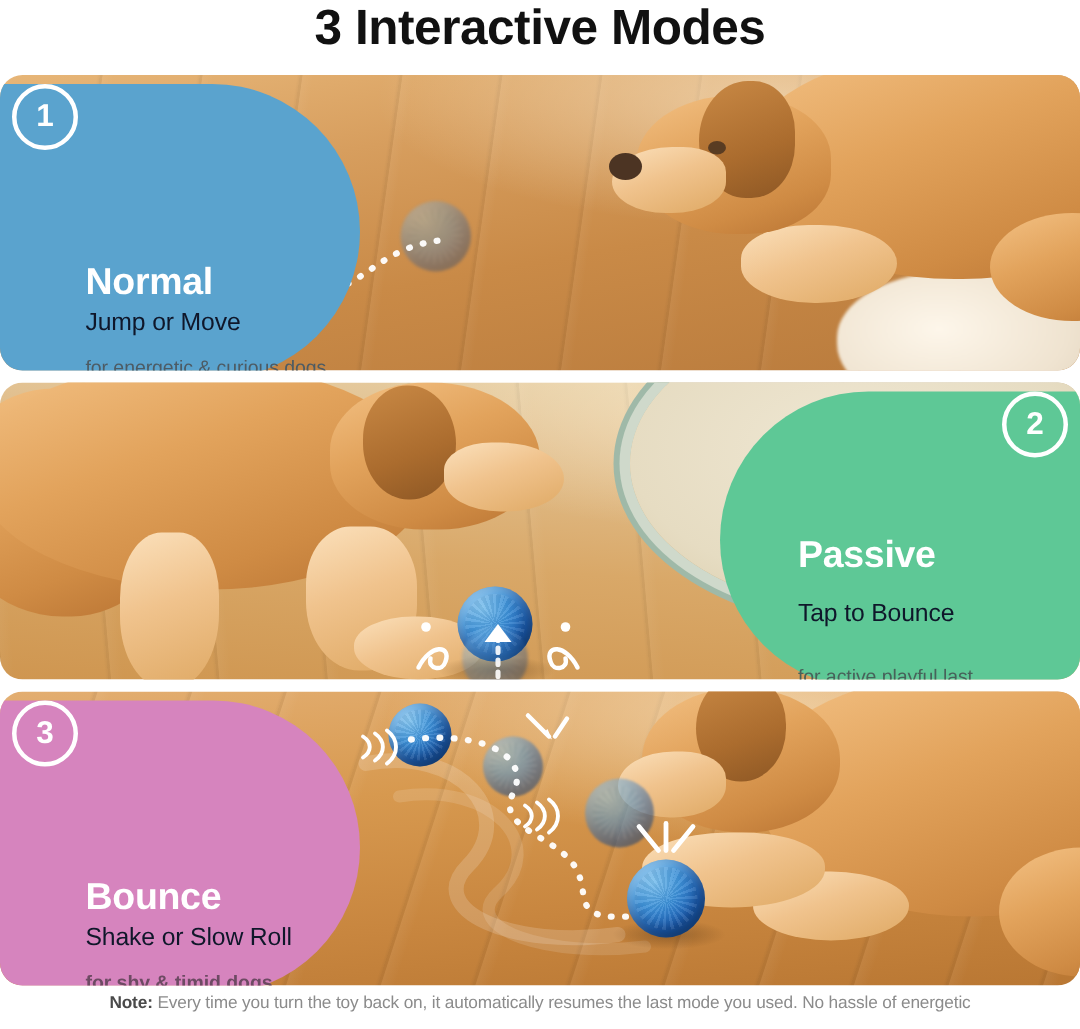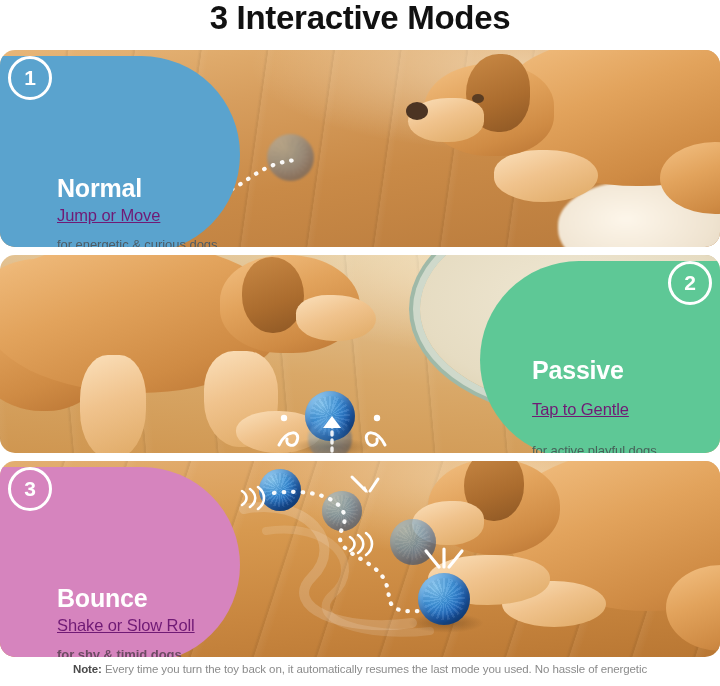--- a/index.html
+++ b/index.html
@@ -174,23 +174,22 @@
   }
   #card-1{background:#5aa3ce;}
   #card-2{background:#5ec896;}
   #card-3{background:#d684be;}
 
   .card .title{
     font-size:25px;font-weight:bold;color:#ffffff;
     line-height:1.05;margin-bottom:4px;letter-spacing:-.2px;
   }
   .card .subtitle{
-    font-size:16.5px;color:#701a75;line-height:1.15;margin-bottom:11px;
+    font-size:16.5px;color:#0f172a;line-height:1.15;margin-bottom:11px;
     letter-spacing:-.1px;
-    text-decoration:underline;
   }
   .card .tertiary{
     font-size:13px;color:#4d5b64;line-height:1.34;
     letter-spacing:-.05px;
   }
   #card-3 .tertiary{color:#6d4a63;font-weight:bold;}
   #card-2 .tertiary{color:#47625a;}
 
   
   .badge{
@@ -288,22 +287,22 @@
         <path d="M47 23 L56 11 L65 23 Z" fill="#fff"></path>
         <circle cx="8" cy="13" r="3.2" fill="#fff"></circle>
         <path d="M3 40 C 11 24 25 25 21 36 C 19 43 9 41 11 34" fill="none" stroke="#fff" stroke-width="3" stroke-linecap="round"></path>
         <circle cx="101" cy="13" r="3.2" fill="#fff"></circle>
         <path d="M109 40 C 101 24 87 25 91 36 C 93 43 103 41 101 34" fill="none" stroke="#fff" stroke-width="3" stroke-linecap="round"></path>
       </svg>
     </div>
 
     <div class="card right" id="card-2">
       <div class="title">Passive</div>
-      <div class="subtitle">Tap to Gentle</div>
-      <div class="tertiary">for active playful dogs</div>
+      <div class="subtitle">Tap to Bounce</div>
+      <div class="tertiary">for active playful last</div>
     </div>
     <div class="badge" id="badge-2">2</div>
   </div>
 
   <div class="panel" id="panel-3">
     <div class="photo">
       <div class="floor f3"></div>
       <div class="lightwash"></div>
 
       <div class="dog" id="dog-3">

